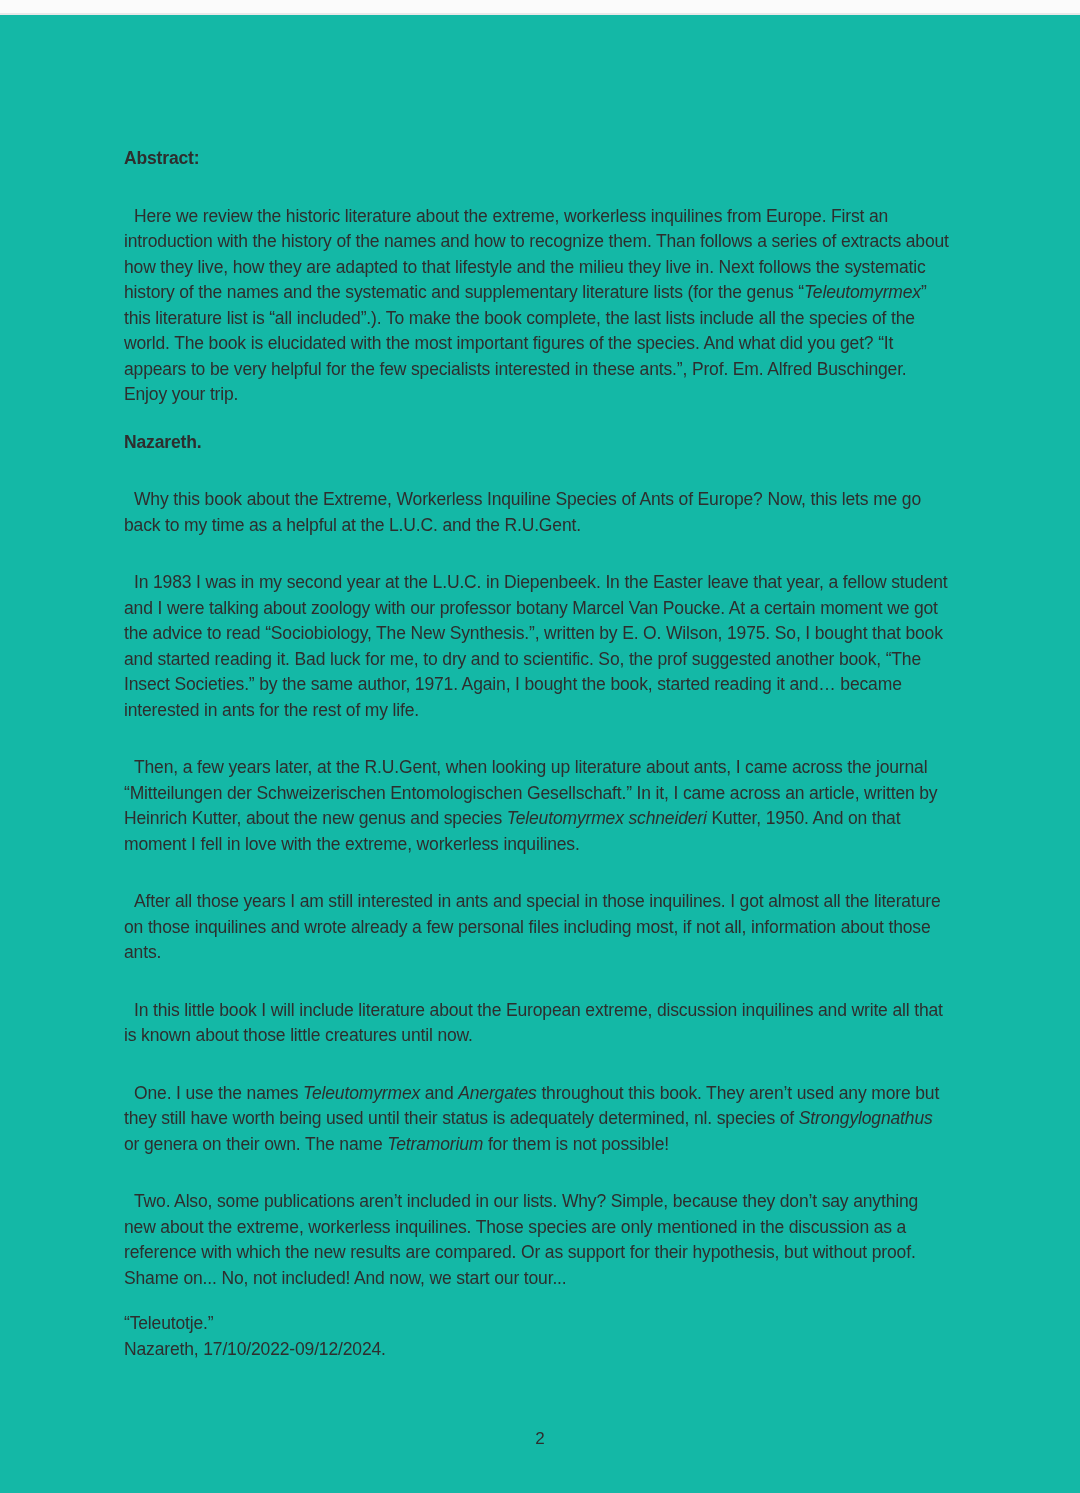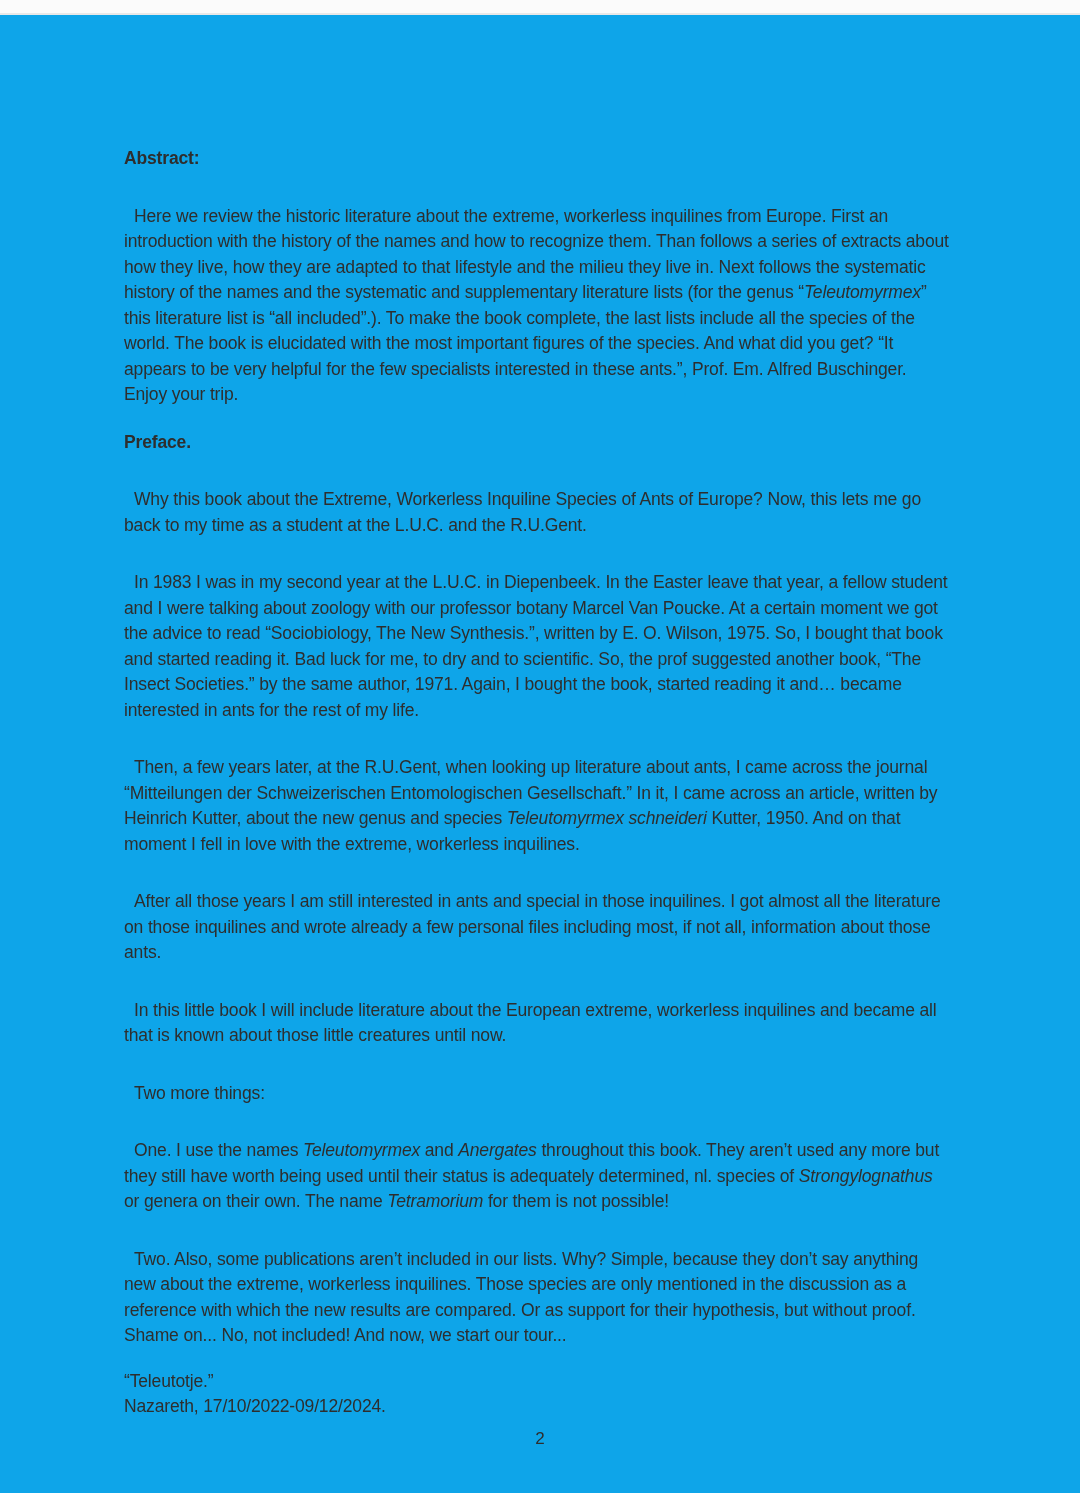--- a/index.html
+++ b/index.html
@@ -4,21 +4,21 @@
 <style>
   html, body {
     margin: 0;
     padding: 0;
     background: #ffffff;
   }
   .page {
     position: relative;
     width: 1080px;
     height: 1493px;
-    background: #0ea5e9;
+    background: #14b8a6;
     font-family: "Liberation Sans", sans-serif;
     color: #2e2e2e;
     overflow: hidden;
   }
   .top-edge {
     position: absolute;
     top: 0; left: 0; right: 0;
     height: 13px;
     background: #fbfbfb;
     border-bottom: 2px solid #e8e8e8;
@@ -63,28 +63,27 @@
 <body>
 
 <div class="page">
   <div class="top-edge"></div>
 
   <div class="content">
     <div class="heading first">Abstract:</div>
 
     <p class="para"><span>Here we review the historic literature about the extreme, workerless inquilines from Europe. First an introduction with the history of the names and how to recognize them. Than follows a series of extracts about how they live, how they are adapted to that lifestyle and the milieu they live in. Next follows the systematic history of the names and the systematic and supplementary literature lists (for the genus “</span><em>Teleutomyrmex</em><span>” this literature list is “all included”.). To make the book complete, the last lists include all the species of the world. The book is elucidated with the most important figures of the species. And what did you get? “It appears to be very helpful for the few specialists interested in these ants.”, Prof. Em. Alfred Buschinger. Enjoy your trip.</span></p>
 
-    <div class="heading">Preface.</div>
+    <div class="heading">Nazareth.</div>
 
-    <p class="para"><span>Why this book about the Extreme, Workerless Inquiline Species of Ants of Europe? Now, this lets me go back to my time as a student at the L.U.C. and the R.U.Gent.</span></p>
+    <p class="para"><span>Why this book about the Extreme, Workerless Inquiline Species of Ants of Europe? Now, this lets me go back to my time as a helpful at the L.U.C. and the R.U.Gent.</span></p>
     <p class="para"><span>In 1983 I was in my second year at the L.U.C. in Diepenbeek. In the Easter leave that year, a fellow student and I were talking about zoology with our professor botany Marcel Van Poucke. At a certain moment we got the advice to read “Sociobiology, The New Synthesis.”, written by E. O. Wilson, 1975. So, I bought that book and started reading it. Bad luck for me, to dry and to scientific. So, the prof suggested another book, “The Insect Societies.” by the same author, 1971. Again, I bought the book, started reading it and… became interested in ants for the rest of my life.</span></p>
     <p class="para"><span>Then, a few years later, at the R.U.Gent, when looking up literature about ants,  I came across the journal “Mitteilungen der Schweizerischen Entomologischen Gesellschaft.” In it, I came across an article, written by Heinrich Kutter, about the new genus and species </span><em>Teleutomyrmex schneideri</em><span> Kutter, 1950. And on that moment I fell in love with the extreme, workerless inquilines.</span></p>
     <p class="para"><span>After all those years I am still interested in ants and special in those inquilines. I got almost all the literature on those inquilines and wrote already a few personal files including most, if not all, information about those ants.</span></p>
-    <p class="para"><span>In this little book I will include literature about the European extreme, workerless inquilines and became all that is known about those little creatures until now.</span></p>
-    <p class="para"><span>Two more things:</span></p>
+    <p class="para"><span>In this little book I will include literature about the European extreme, discussion inquilines and write all that is known about those little creatures until now.</span></p>
     <p class="para"><span>One. I use the names </span><em>Teleutomyrmex</em><span> and </span><em>Anergates</em><span> throughout this book. They aren’t used any more but they still have worth being used until their status is adequately determined, nl. species of </span><em>Strongylognathus</em><span> or genera on their own. The name </span><em>Tetramorium</em><span> for them is not possible!</span></p>
     <p class="para"><span>Two. Also, some publications aren’t included in our lists. Why? Simple, because they don’t say anything new about the extreme, workerless inquilines. Those species are only mentioned in the discussion as a reference with which the new results are compared. Or as support for their hypothesis, but without proof. Shame on... No, not included! And now, we start our tour...</span></p>
 
     <div class="signature">
       <div>“Teleutotje.”</div>
       <div>Nazareth, 17/10/2022-09/12/2024.</div>
     </div>
   </div>
 
   <div class="page-number">2</div>

